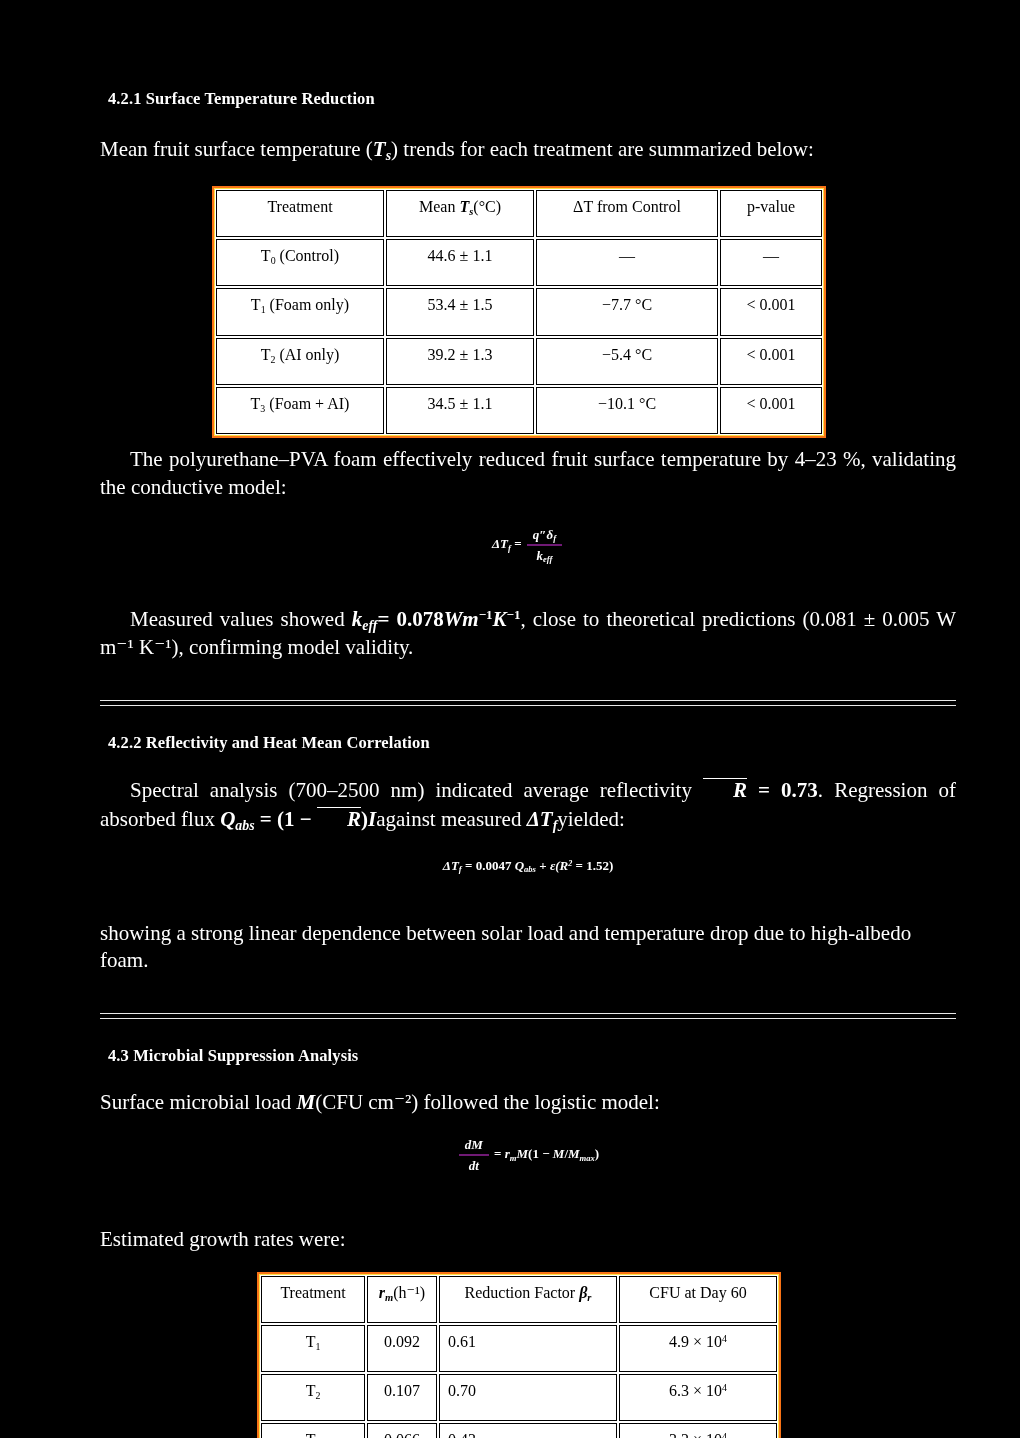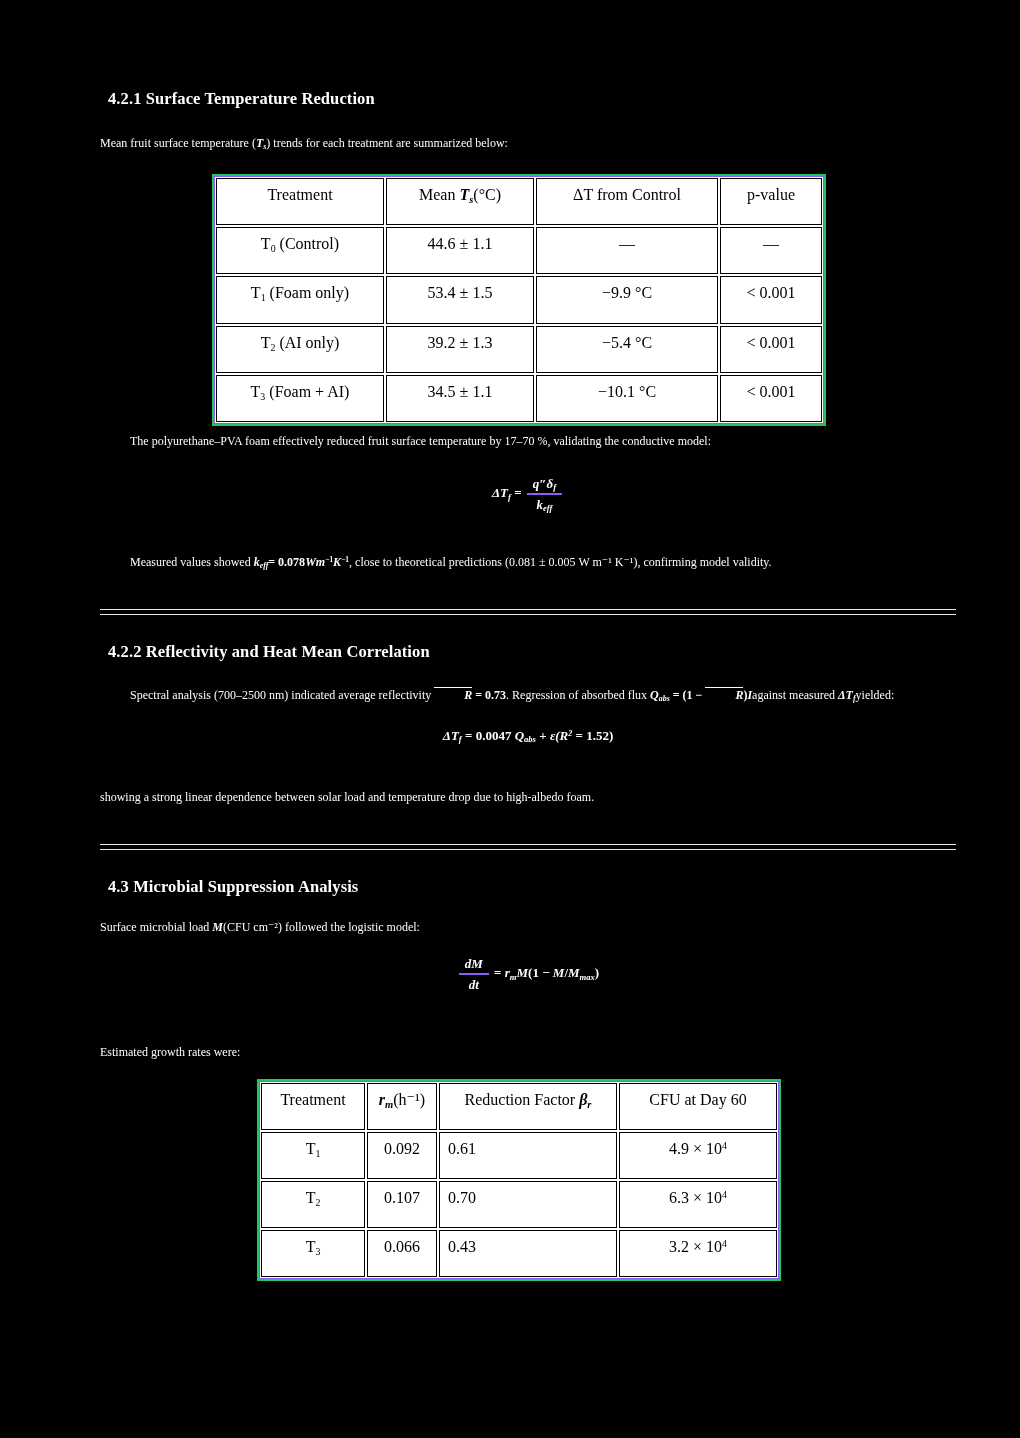--- a/index.html
+++ b/index.html
@@ -33,21 +33,21 @@
   .heading {
     font-weight: bold;
     font-size: 16.5px;
     letter-spacing: 0.1px;
     margin: 0 0 0 8px;
     line-height: 1.35;
   }
 
   
   .para {
-    font-size: 12px;
+    font-size: 21px;
     line-height: 1.32;
     margin: 0;
     text-align: left;
   }
   .para.justify {
     text-align: justify;
     text-justify: inter-word;
   }
   .indent { text-indent: 30px; }
 
@@ -89,43 +89,43 @@
   }
   .frac {
     display: inline-block;
     vertical-align: middle;
     text-align: center;
     margin: 0 2px;
   }
   .frac .num {
     display: block;
     padding: 0 6px 1px 6px;
-    border-bottom: 2px solid #8b5cf6;
+    border-bottom: 2px solid #701a75;
   }
   .frac .den {
     display: block;
     padding: 2px 6px 0 6px;
   }
 
   
   .rule {
     height: 4px;
     border-top: 1.5px solid #e8e8e8;
     border-bottom: 1.5px solid #e8e8e8;
     background: transparent;
     width: 100%;
   }
 
   
   .tbl-wrap { display: flex; }
   table.doc-table {
     border-collapse: separate;
     border-spacing: 2px;
-    background: #8b5cf6;
-    border: 2px solid #22c55e;
+    background: #fde047;
+    border: 2px solid #f97316;
     font-size: 16px;
     table-layout: fixed;
   }
   table.doc-table td,
   table.doc-table th {
     background: #ffffff;
     color: #000000;
     border: 1.5px solid #000000;
     outline: 1px solid #ffffff;
     padding: 6px 8px 20px 8px;
@@ -195,42 +195,42 @@
     <tbody>
       <tr>
         <td class="c"><span>T</span><sub>0</sub><span> (Control)</span></td>
         <td class="c">44.6 ± 1.1</td>
         <td class="c">—</td>
         <td class="c">—</td>
       </tr>
       <tr>
         <td class="c"><span>T</span><sub>1</sub><span> (Foam only)</span></td>
         <td class="c">53.4 ± 1.5</td>
-        <td class="c">−9.9 °C</td>
+        <td class="c">−7.7 °C</td>
         <td class="c">&lt; 0.001</td>
       </tr>
       <tr>
         <td class="c"><span>T</span><sub>2</sub><span> (AI only)</span></td>
         <td class="c">39.2 ± 1.3</td>
         <td class="c">−5.4 °C</td>
         <td class="c">&lt; 0.001</td>
       </tr>
       <tr>
         <td class="c"><span>T</span><sub>3</sub><span> (Foam + AI)</span></td>
         <td class="c">34.5 ± 1.1</td>
         <td class="c">−10.1 °C</td>
         <td class="c">&lt; 0.001</td>
       </tr>
     </tbody>
   </table>
   </div>
 
   <div class="sp-8"></div>
 
-  <p class="para justify indent">The polyurethane–PVA foam effectively reduced fruit surface temperature by 17–70 %, validating the conductive model:</p>
+  <p class="para justify indent">The polyurethane–PVA foam effectively reduced fruit surface temperature by 4–23 %, validating the conductive model:</p>
 
   <div class="sp-26"></div>
 
   <div class="eq-block">
     <span class="mb">Δ</span><span>T</span><span class="subsc">f</span>
     <span style="font-style:normal;">=</span>
     <span class="frac">
       <span class="num"><span>q″</span><span>δ</span><span class="subsc">f</span></span>
       <span class="den"><span>k</span><span class="subsc">eff</span></span>
     </span>

